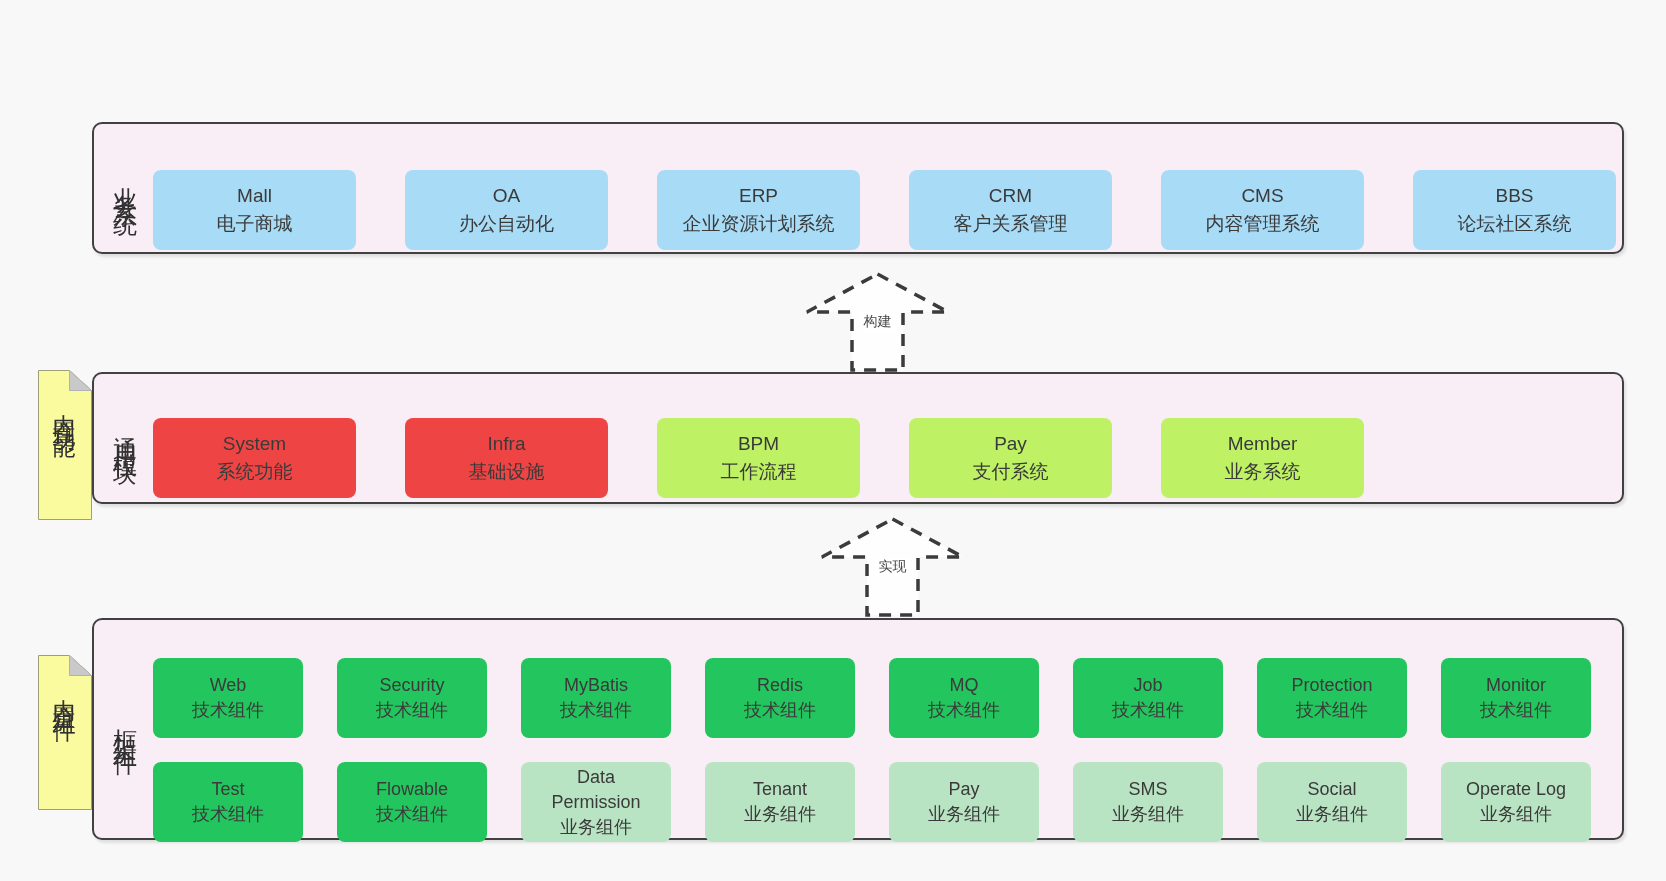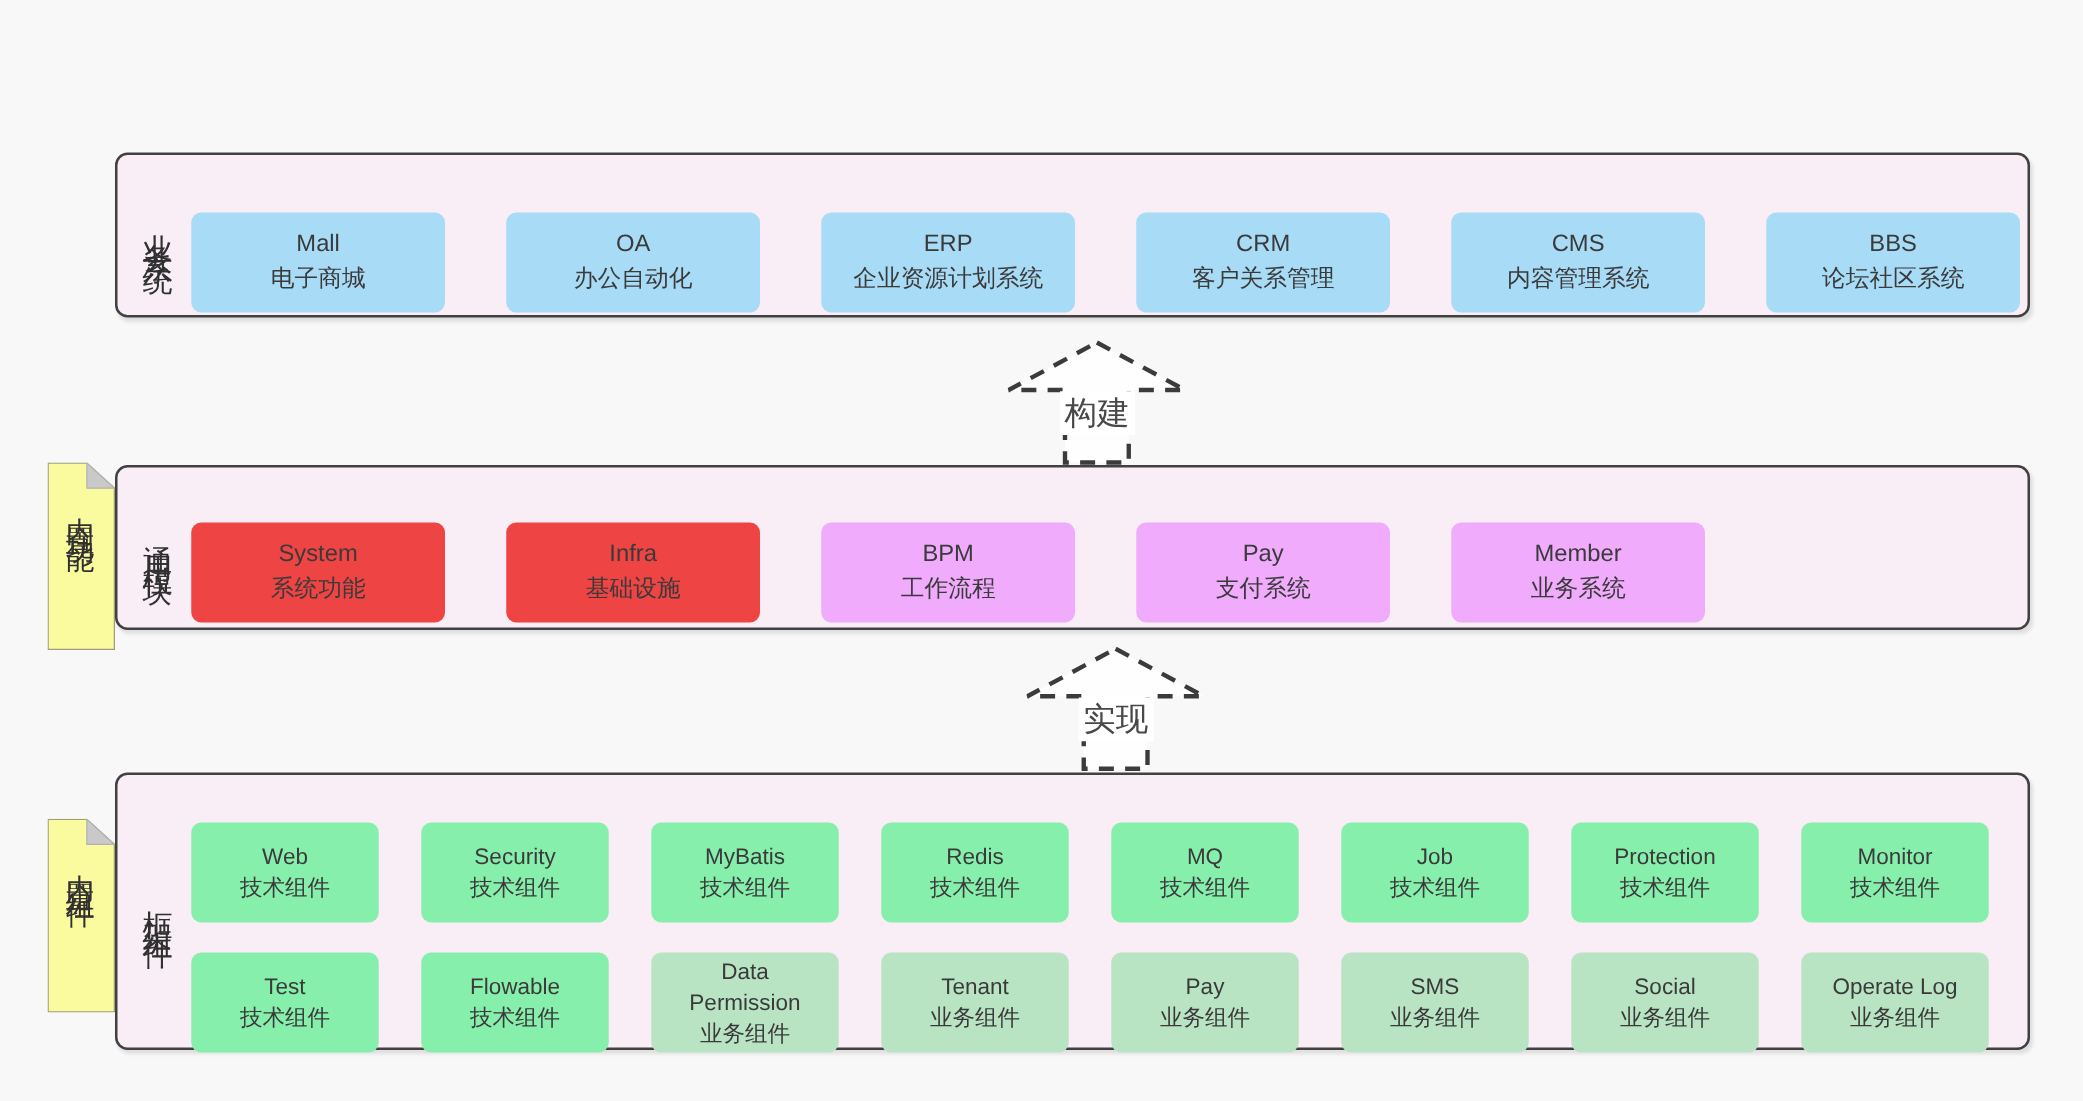--- a/index.html
+++ b/index.html
@@ -26,22 +26,22 @@
   .row6 { gap:49px; }
   .row8 { gap:34px; }
   .box {
     border-radius:8px; display:flex; flex-direction:column;
     align-items:center; justify-content:center; text-align:center;margin-top:20px;
   }
   .row6 .box { width:203px; height:80px; font-size:19px; line-height:28px; }
   .row8 .box { width:150px; height:80px; font-size:18px; line-height:25px; }
   .box.blue       { background:#a8dbf6; }
   .box.red        { background:#ef4444; }
-  .box.pink       { background:#f0abfc; }
-  .box.green      { background:#86efac; }
+  .box.pink       { background:#bef264; }
+  .box.green      { background:#22c55e; }
   .box.light_green{ background:#b9e4c3; }
   .box.wrapname .name { width:112px; }
 
   .note { position:absolute; left:38px; width:54px; z-index:5; }
   #note-functions  { top:370px; height:150px; }
   #note-components { top:655px; height:155px; }
   .note svg { position:absolute; left:0; top:0; }
   .note-text {
     position:absolute; top:26px; left:50%; transform:translateX(-50%);
     writing-mode:vertical-rl; text-orientation:upright;
@@ -51,21 +51,21 @@
   .arrow { position:absolute; width:145px; height:100px; }
   #arrow-build     { left:805px; top:272px; }
   #arrow-implement { left:820px; top:517px; }
   .arrow polygon {
     fill:#fefefe; stroke:#3b3b3b; stroke-width:3.5; stroke-dasharray:12 9;
   }
   .arrow-label {
     position:absolute; left:0; right:0; top:41px;
     display:flex; justify-content:center;
   }
-  .arrow-label span { background:#ffffff; padding:0 4px; font-size:26px; color:#484848; }
+  .arrow-label span { background:#ffffff; padding:0 4px; font-size:14px; color:#484848; }
 </style>
 </head>
 <body>
 
 <div>
 
   <div class="panel" id="panel-business">
     <div class="vlabel">业务系统</div>
     <div class="row row6" style="top:26px">
       <div class="box blue">

